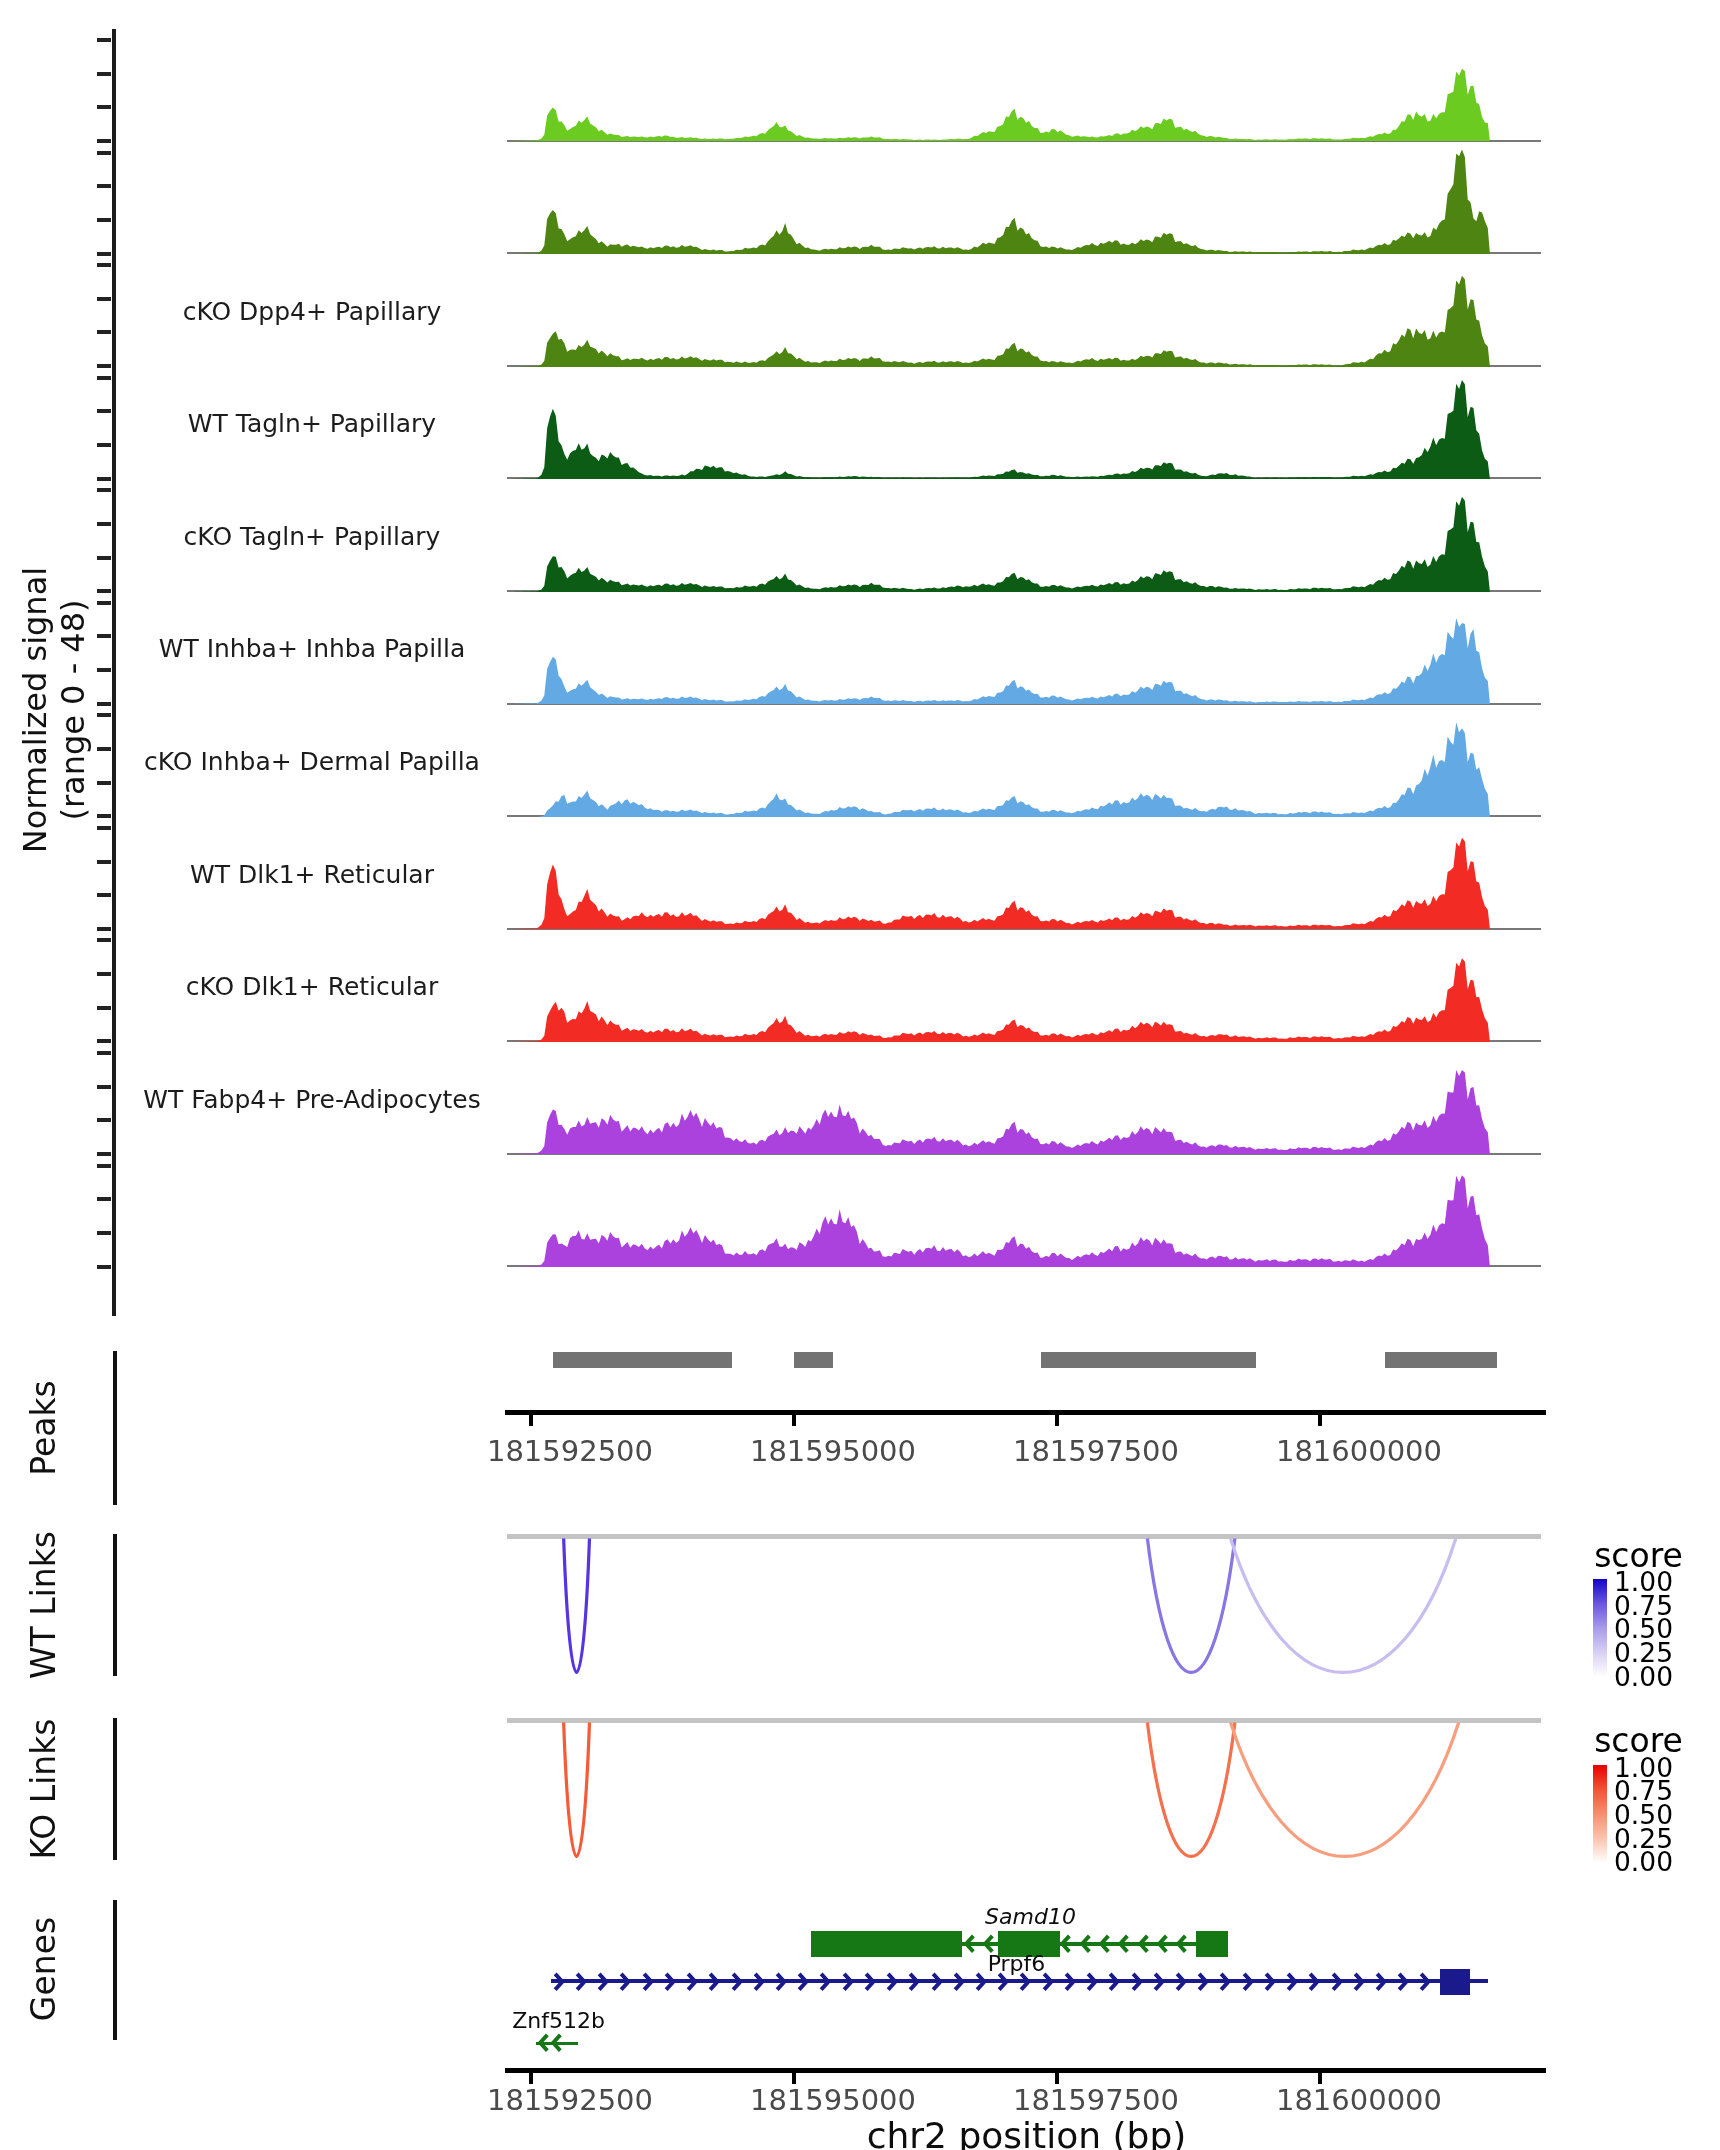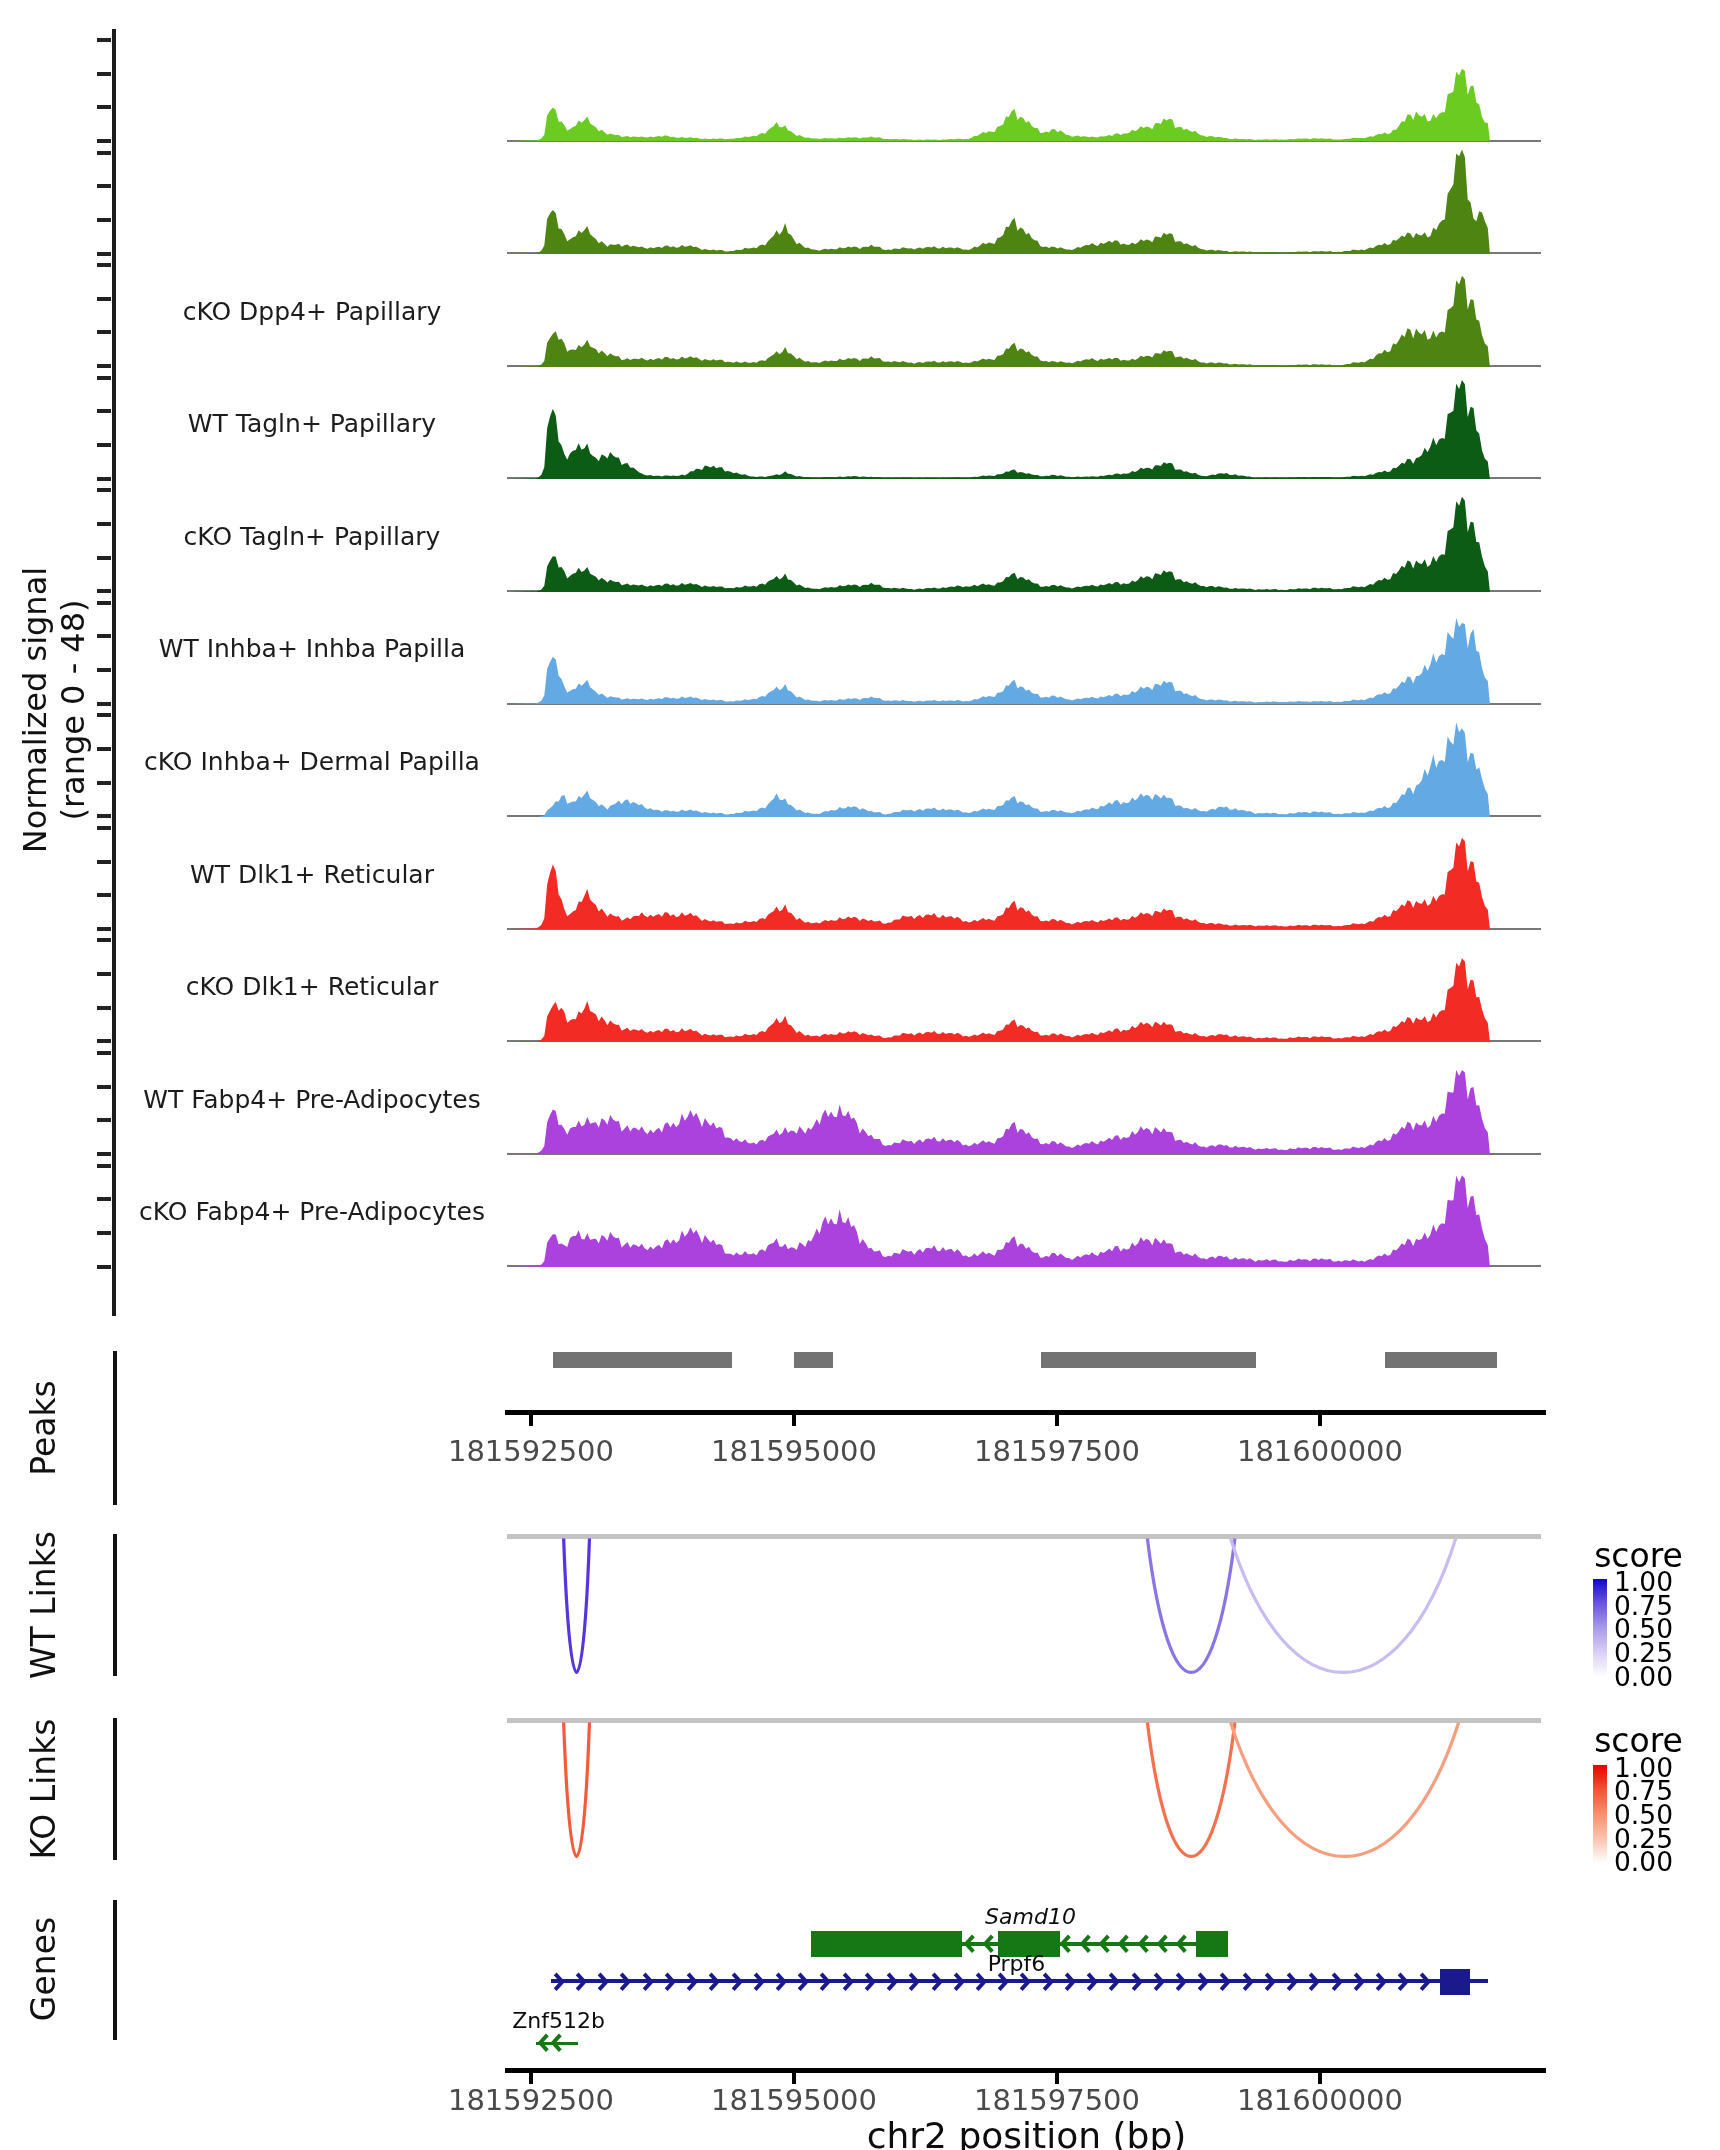--- a/index.html
+++ b/index.html
@@ -9,21 +9,21 @@
   .vlabel{position:absolute;transform:translate(-50%,-50%) rotate(-90deg);white-space:nowrap;
           font-size:33px;color:#111;}
   .ylab{font-size:32px;text-align:center;line-height:1.2;color:#111;}
   .secline{position:absolute;width:3.6px;background:#111;}
   .track-label{position:absolute;width:502px;text-align:center;font-size:25px;color:#1c1c1c;}
   .baseline{position:absolute;background:#787878;}
   .ytick{position:absolute;background:#222;}
   .peakbar{position:absolute;}
   .axline{position:absolute;background:#000;}
   .axtick{position:absolute;background:#000;}
-  .axlabel{position:absolute;width:244px;text-align:center;font-size:29px;color:#4a4a4a;}
+  .axlabel{position:absolute;width:244px;text-align:right;font-size:29px;color:#4a4a4a;}
   .grayline{position:absolute;background:#c4c4c4;}
   .legend-title{position:absolute;width:215px;text-align:center;font-size:33px;color:#000;}
   .legend-bar{position:absolute;width:14.3px;}
   .legend-label{position:absolute;font-size:26.5px;color:#000;height:29px;line-height:29px;}
   .gene-line{position:absolute;}
   .gene-exon{position:absolute;}
   .gene-label{position:absolute;width:215px;text-align:center;font-size:22px;color:#0d0d0d;}
   .axis-title{position:absolute;width:645px;text-align:center;font-size:36px;color:#0d0d0d;}
 </style>
 </head>
@@ -131,21 +131,20 @@
     <div class="ytick" style="position: absolute; left: 97px; top: 1039px; width: 14.3px; height: 4.3px;"></div>
     <div class="track-label" style="position: absolute; left: 61px; top: 1085px; width: 502px; height: 32px;">WT Fabp4+ Pre-Adipocytes</div>
     <div class="baseline" style="position: absolute; left: 507px; top: 1153px; width: 1034px; height: 2.2px;"></div>
     <svg width="1036" height="108" style="position: absolute; left: 507px; top: 1047px;" viewBox="0 0 1445 150">
       <path d="M0,149 L0,149.0 L4,148.9 L8,148.8 L12,148.7 L16,148.6 L20,148.5 L24,148.4 L28,148.4 L32,148.2 L36,148.0 L40,148.1 L44,146.9 L48,144.2 L52,137.7 L56,104.5 L60,94.6 L64,86.9 L68,88.9 L72,108.6 L76,108.2 L80,114.2 L84,122.2 L88,113.4 L92,111.1 L96,111.1 L100,102.1 L104,110.4 L108,108.3 L112,97.3 L116,106.8 L120,105.4 L124,104.6 L128,112.3 L132,99.2 L136,102.0 L140,108.1 L144,94.5 L148,100.7 L152,103.7 L156,102.9 L160,118.0 L164,113.3 L168,108.9 L172,117.7 L176,111.8 L180,113.1 L184,116.0 L188,110.1 L192,117.7 L196,121.3 L200,114.8 L204,119.7 L208,115.1 L212,112.4 L216,118.8 L220,107.0 L224,104.6 L228,112.1 L232,105.3 L236,111.5 L240,107.6 L244,92.6 L248,102.5 L252,96.9 L256,87.7 L260,97.2 L264,91.5 L268,100.3 L272,111.3 L276,98.8 L280,105.0 L284,109.8 L288,104.7 L292,113.3 L296,111.1 L300,112.4 L304,126.1 L308,125.9 L312,126.9 L316,130.7 L320,126.8 L324,131.2 L328,132.3 L332,128.4 L336,133.5 L340,134.3 L344,133.0 L348,135.7 L352,130.3 L356,128.9 L360,131.6 L364,124.6 L368,122.3 L372,120.7 L376,114.9 L380,122.8 L384,119.7 L388,111.2 L392,119.8 L396,116.3 L400,117.0 L404,120.8 L408,110.3 L412,115.0 L416,120.7 L420,111.8 L424,115.2 L428,108.7 L432,100.2 L436,108.0 L440,93.8 L444,86.8 L448,97.2 L452,89.8 L456,97.0 L460,97.5 L464,79.9 L468,94.9 L472,96.3 L476,88.5 L480,100.2 L484,97.9 L488,105.6 L492,120.4 L496,113.5 L500,118.0 L504,124.3 L508,122.1 L512,128.0 L516,128.1 L520,127.9 L524,136.1 L528,137.8 L532,136.3 L536,137.1 L540,132.9 L544,133.5 L548,134.1 L552,128.5 L556,130.6 L560,131.6 L564,130.5 L568,134.9 L572,130.9 L576,128.7 L580,132.8 L584,128.0 L588,127.4 L592,128.6 L596,124.9 L600,131.0 L604,131.6 L608,127.0 L612,131.1 L616,129.5 L620,129.1 L624,132.6 L628,129.2 L632,132.1 L636,137.0 L640,135.8 L644,138.0 L648,136.6 L652,133.3 L656,136.1 L660,133.0 L664,129.9 L668,133.3 L672,131.3 L676,133.2 L680,134.6 L684,126.8 L688,126.5 L692,124.2 L696,113.8 L700,114.7 L704,107.1 L708,103.9 L712,119.3 L716,114.1 L720,115.2 L724,121.4 L728,118.6 L732,125.4 L736,127.9 L740,127.4 L744,135.1 L748,135.3 L752,133.6 L756,135.7 L760,130.9 L764,131.4 L768,135.5 L772,132.4 L776,135.4 L780,138.3 L784,138.4 L788,140.6 L792,138.4 L796,135.5 L800,137.6 L804,134.8 L808,133.5 L812,134.5 L816,130.8 L820,133.9 L824,135.5 L828,130.2 L832,131.8 L836,129.4 L840,126.2 L844,129.5 L848,123.3 L852,122.8 L856,129.4 L860,125.2 L864,126.7 L868,125.2 L872,117.0 L876,122.0 L880,118.1 L884,110.1 L888,115.8 L892,112.6 L896,114.9 L900,121.4 L904,111.4 L908,114.6 L912,118.9 L916,112.8 L920,118.4 L924,117.8 L928,118.9 L932,130.7 L936,129.5 L940,129.2 L944,133.6 L948,131.8 L952,134.2 L956,135.5 L960,132.7 L964,136.9 L968,138.9 L972,138.6 L976,140.3 L980,137.5 L984,136.7 L988,138.8 L992,135.6 L996,135.8 L1000,137.3 L1004,136.2 L1008,140.0 L1012,139.7 L1016,137.4 L1020,140.0 L1024,139.2 L1028,138.8 L1032,140.5 L1036,139.0 L1040,141.1 L1044,143.1 L1048,141.1 L1052,141.9 L1056,141.6 L1060,140.6 L1064,142.3 L1068,141.1 L1072,140.9 L1076,143.2 L1080,142.8 L1084,143.4 L1088,143.3 L1092,141.0 L1096,142.0 L1100,141.8 L1104,139.5 L1108,140.9 L1112,140.2 L1116,140.3 L1120,142.3 L1124,139.2 L1128,139.3 L1132,140.8 L1136,139.1 L1140,140.4 L1144,140.5 L1148,139.9 L1152,142.9 L1156,142.9 L1160,142.3 L1164,143.3 L1168,141.3 L1172,141.1 L1176,141.5 L1180,138.5 L1184,139.7 L1188,140.7 L1192,139.2 L1196,140.7 L1200,138.0 L1204,135.5 L1208,137.2 L1212,132.3 L1216,129.9 L1220,131.0 L1224,126.7 L1228,130.3 L1232,129.3 L1236,120.0 L1240,121.9 L1244,117.2 L1248,110.8 L1252,114.1 L1256,104.1 L1260,106.0 L1264,116.3 L1268,104.9 L1272,108.4 L1276,109.0 L1280,101.8 L1284,112.6 L1288,108.7 L1292,95.5 L1296,104.3 L1300,95.7 L1304,92.5 L1308,92.8 L1312,61.7 L1316,63.1 L1320,63.0 L1324,31.8 L1328,40.3 L1332,31.6 L1336,35.2 L1340,72.8 L1344,57.0 L1348,55.3 L1352,81.2 L1356,80.9 L1360,100.1 L1364,112.9 L1368,118.6 L1371,149 Z" fill="#AB42DD"></path>
     </svg>
     <div class="ytick" style="position: absolute; left: 97px; top: 1051px; width: 14.3px; height: 4.3px;"></div>
     <div class="ytick" style="position: absolute; left: 97px; top: 1085px; width: 14.3px; height: 4.3px;"></div>
     <div class="ytick" style="position: absolute; left: 97px; top: 1118px; width: 14.3px; height: 4.3px;"></div>
     <div class="ytick" style="position: absolute; left: 97px; top: 1152px; width: 14.3px; height: 4.3px;"></div>
-    <div class="track-label" style="position: absolute; left: 61px; top: 1197px; width: 502px; height: 32px;">cKO Fabp4+ Pre-Adipocytes</div>
     <div class="baseline" style="position: absolute; left: 507px; top: 1265px; width: 1034px; height: 2.2px;"></div>
     <svg width="1036" height="108" style="position: absolute; left: 507px; top: 1160px;" viewBox="0 0 1445 150">
       <path d="M0,149 L0,149.0 L4,148.9 L8,148.8 L12,148.7 L16,148.6 L20,148.5 L24,148.4 L28,148.4 L32,148.2 L36,148.0 L40,148.1 L44,147.2 L48,145.3 L52,140.5 L56,115.2 L60,108.5 L64,103.2 L68,103.6 L72,117.3 L76,116.1 L80,118.5 L84,121.2 L88,108.4 L92,105.7 L96,105.6 L100,97.8 L104,109.7 L108,110.7 L112,101.8 L116,110.9 L120,110.0 L124,109.5 L128,116.2 L132,104.4 L136,106.8 L140,112.3 L144,100.1 L148,105.9 L152,108.7 L156,108.2 L160,121.8 L164,117.8 L168,114.2 L172,122.0 L176,117.2 L180,118.5 L184,121.2 L188,116.6 L192,122.8 L196,125.7 L200,120.2 L204,124.2 L208,120.2 L212,117.8 L216,123.1 L220,112.8 L224,110.3 L228,116.5 L232,110.2 L236,115.5 L240,111.8 L244,98.0 L248,106.8 L252,101.8 L256,93.6 L260,102.2 L264,97.3 L268,105.3 L272,115.3 L276,104.3 L280,110.0 L284,114.6 L288,110.5 L292,118.3 L296,116.8 L300,118.5 L304,130.2 L308,130.6 L312,130.6 L316,133.0 L320,128.7 L324,131.9 L328,132.0 L332,126.7 L336,131.0 L340,131.3 L344,129.6 L348,132.7 L352,126.0 L356,124.1 L360,127.3 L364,118.7 L368,116.6 L372,115.2 L376,108.9 L380,120.2 L384,120.6 L388,116.6 L392,124.1 L396,121.3 L400,122.1 L404,125.1 L408,114.3 L412,117.0 L416,121.2 L420,111.1 L424,113.5 L428,105.5 L432,95.1 L436,103.1 L440,86.8 L444,78.3 L448,89.8 L452,80.9 L456,88.9 L460,89.2 L464,68.4 L468,86.2 L472,88.0 L476,79.3 L480,93.0 L484,90.7 L488,99.8 L492,116.7 L496,109.7 L500,115.5 L504,123.1 L508,122.1 L512,127.4 L516,126.8 L520,125.7 L524,134.0 L528,135.0 L532,133.1 L536,134.3 L540,129.1 L544,129.9 L548,130.7 L552,123.8 L556,126.4 L560,127.8 L564,126.3 L568,131.7 L572,126.6 L576,123.8 L580,128.8 L584,122.7 L588,121.9 L592,123.3 L596,118.5 L600,126.2 L604,126.9 L608,121.1 L612,126.3 L616,124.3 L620,123.8 L624,128.2 L628,124.0 L632,127.7 L636,133.9 L640,132.5 L644,135.3 L648,133.8 L652,130.1 L656,133.8 L660,130.4 L664,127.0 L668,131.1 L672,129.0 L676,131.3 L680,133.1 L684,124.9 L688,125.3 L692,123.7 L696,113.9 L700,115.5 L704,108.7 L708,106.2 L712,120.9 L716,116.1 L720,117.3 L724,123.3 L728,120.6 L732,127.0 L736,129.3 L740,128.8 L744,135.9 L748,135.5 L752,133.3 L756,135.0 L760,129.3 L764,129.4 L768,133.8 L772,130.1 L776,133.2 L780,136.4 L784,136.4 L788,139.1 L792,136.5 L796,133.2 L800,135.7 L804,132.5 L808,131.2 L812,132.4 L816,128.3 L820,131.8 L824,133.6 L828,127.5 L832,129.4 L836,126.7 L840,123.0 L844,126.9 L848,120.1 L852,119.8 L856,127.3 L860,122.9 L864,124.8 L868,123.3 L872,114.7 L876,120.0 L880,115.7 L884,107.1 L888,113.1 L892,109.5 L896,112.0 L900,119.0 L904,108.3 L908,111.8 L912,116.6 L916,110.2 L920,116.3 L924,115.7 L928,116.7 L932,129.3 L936,127.8 L940,127.3 L944,131.9 L948,129.6 L952,132.2 L956,133.6 L960,130.2 L964,134.9 L968,137.0 L972,136.6 L976,138.6 L980,135.3 L984,134.4 L988,136.9 L992,133.2 L996,133.5 L1000,135.4 L1004,134.1 L1008,138.4 L1012,138.0 L1016,135.2 L1020,138.3 L1024,137.2 L1028,136.7 L1032,138.7 L1036,136.8 L1040,139.1 L1044,141.6 L1048,139.1 L1052,140.0 L1056,139.6 L1060,138.2 L1064,140.4 L1068,138.8 L1072,138.4 L1076,141.3 L1080,140.8 L1084,141.6 L1088,141.6 L1092,138.7 L1096,140.1 L1100,139.9 L1104,137.2 L1108,138.9 L1112,138.2 L1116,138.4 L1120,141.0 L1124,137.3 L1128,137.2 L1132,139.0 L1136,136.8 L1140,138.4 L1144,138.4 L1148,137.4 L1152,141.1 L1156,141.1 L1160,140.2 L1164,141.5 L1168,139.5 L1172,139.9 L1176,140.8 L1180,138.2 L1184,139.8 L1188,141.1 L1192,140.0 L1196,141.7 L1200,139.6 L1204,137.7 L1208,139.1 L1212,135.0 L1216,133.0 L1220,133.8 L1224,130.2 L1228,133.2 L1232,132.3 L1236,124.5 L1240,126.0 L1244,121.6 L1248,115.9 L1252,118.5 L1256,109.6 L1260,111.1 L1264,120.0 L1268,109.8 L1272,111.2 L1276,109.9 L1280,100.7 L1284,109.9 L1288,103.7 L1292,89.7 L1296,100.0 L1300,91.1 L1304,88.0 L1308,88.8 L1312,55.1 L1316,56.3 L1320,55.8 L1324,21.8 L1328,30.7 L1332,21.0 L1336,25.4 L1340,66.9 L1344,50.7 L1348,49.8 L1352,76.6 L1356,75.3 L1360,95.1 L1364,110.1 L1368,118.5 L1371,149 Z" fill="#AB42DD"></path>
     </svg>
     <div class="ytick" style="position: absolute; left: 97px; top: 1164px; width: 14.3px; height: 4.3px;"></div>
     <div class="ytick" style="position: absolute; left: 97px; top: 1197px; width: 14.3px; height: 4.3px;"></div>
     <div class="ytick" style="position: absolute; left: 97px; top: 1231px; width: 14.3px; height: 4.3px;"></div>
     <div class="ytick" style="position: absolute; left: 97px; top: 1265px; width: 14.3px; height: 4.3px;"></div>
     <div class="peakbar" style="position: absolute; left: 553px; top: 1352px; width: 179px; height: 16px; background: rgb(115, 115, 115);"></div>
     <div class="peakbar" style="position: absolute; left: 794px; top: 1352px; width: 39px; height: 16px; background: rgb(115, 115, 115);"></div>

